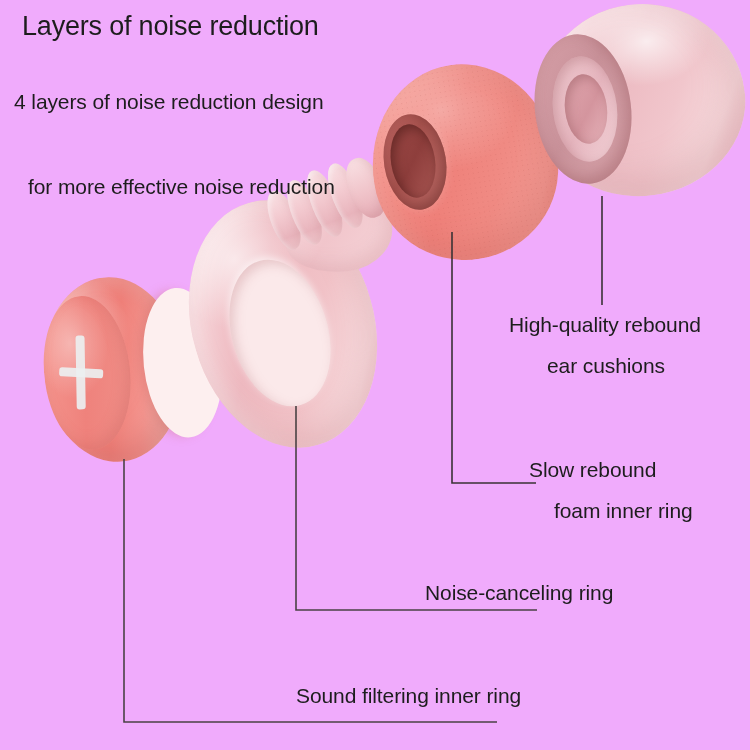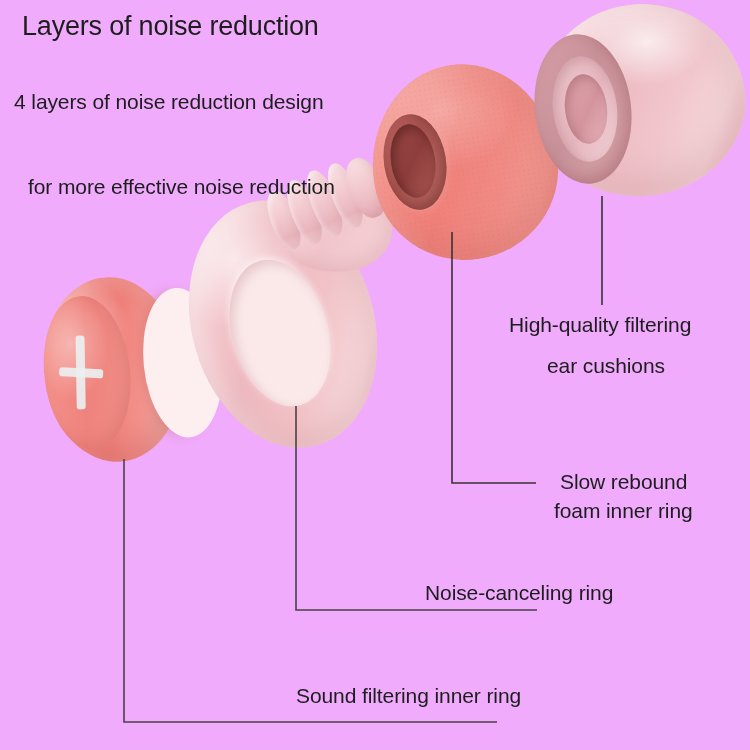--- a/index.html
+++ b/index.html
@@ -46,21 +46,21 @@
   .callout {
     position: absolute;
     font-size: 21px;
     line-height: 27px;
     color: #1d1d1d;
     white-space: nowrap;
     letter-spacing: -0.1px;
   }
   .c-sil1   { left: 509px; top: 311px; }
   .c-sil2   { left: 547px; top: 352px; text-align: right; }
-  .c-foam1  { left: 560px; top: 456px; margin-top: 12px; }
+  .c-foam1  { left: 529px; top: 456px; }
   .c-foam2  { left: 538px; top: 497px; margin-left: 16px; }
   .c-noise  { left: 425px; top: 579px; }
   .c-sound  { left: 296px; top: 682px; }
 
   
   #leaders {
     position: absolute;
     left: 0;
     top: 0;
     width: 750px;
@@ -382,21 +382,21 @@
     <path d="M296,406 L296,610 L537,610" stroke="#4a4244" stroke-width="1.6" fill="none"></path>
 
     <path d="M124,459 L124,722 L497,722" stroke="#4a4244" stroke-width="1.6" fill="none"></path>
   </svg>
 
   <div class="heading">Layers of noise reduction</div>
 
   <div class="subline sub2">4 layers of noise reduction design</div>
   <div class="subline sub3">for more effective noise reduction</div>
 
-  <div class="callout c-sil1">High-quality filtering</div>
+  <div class="callout c-sil1">High-quality rebound</div>
   <div class="callout c-sil2">ear cushions</div>
 
   <div class="callout c-foam1">Slow rebound</div>
   <div class="callout c-foam2">foam inner ring</div>
 
   <div class="callout c-sound">Sound filtering inner ring</div>
 
   <div class="callout c-noise">Noise-canceling ring</div>
 
 </div>

